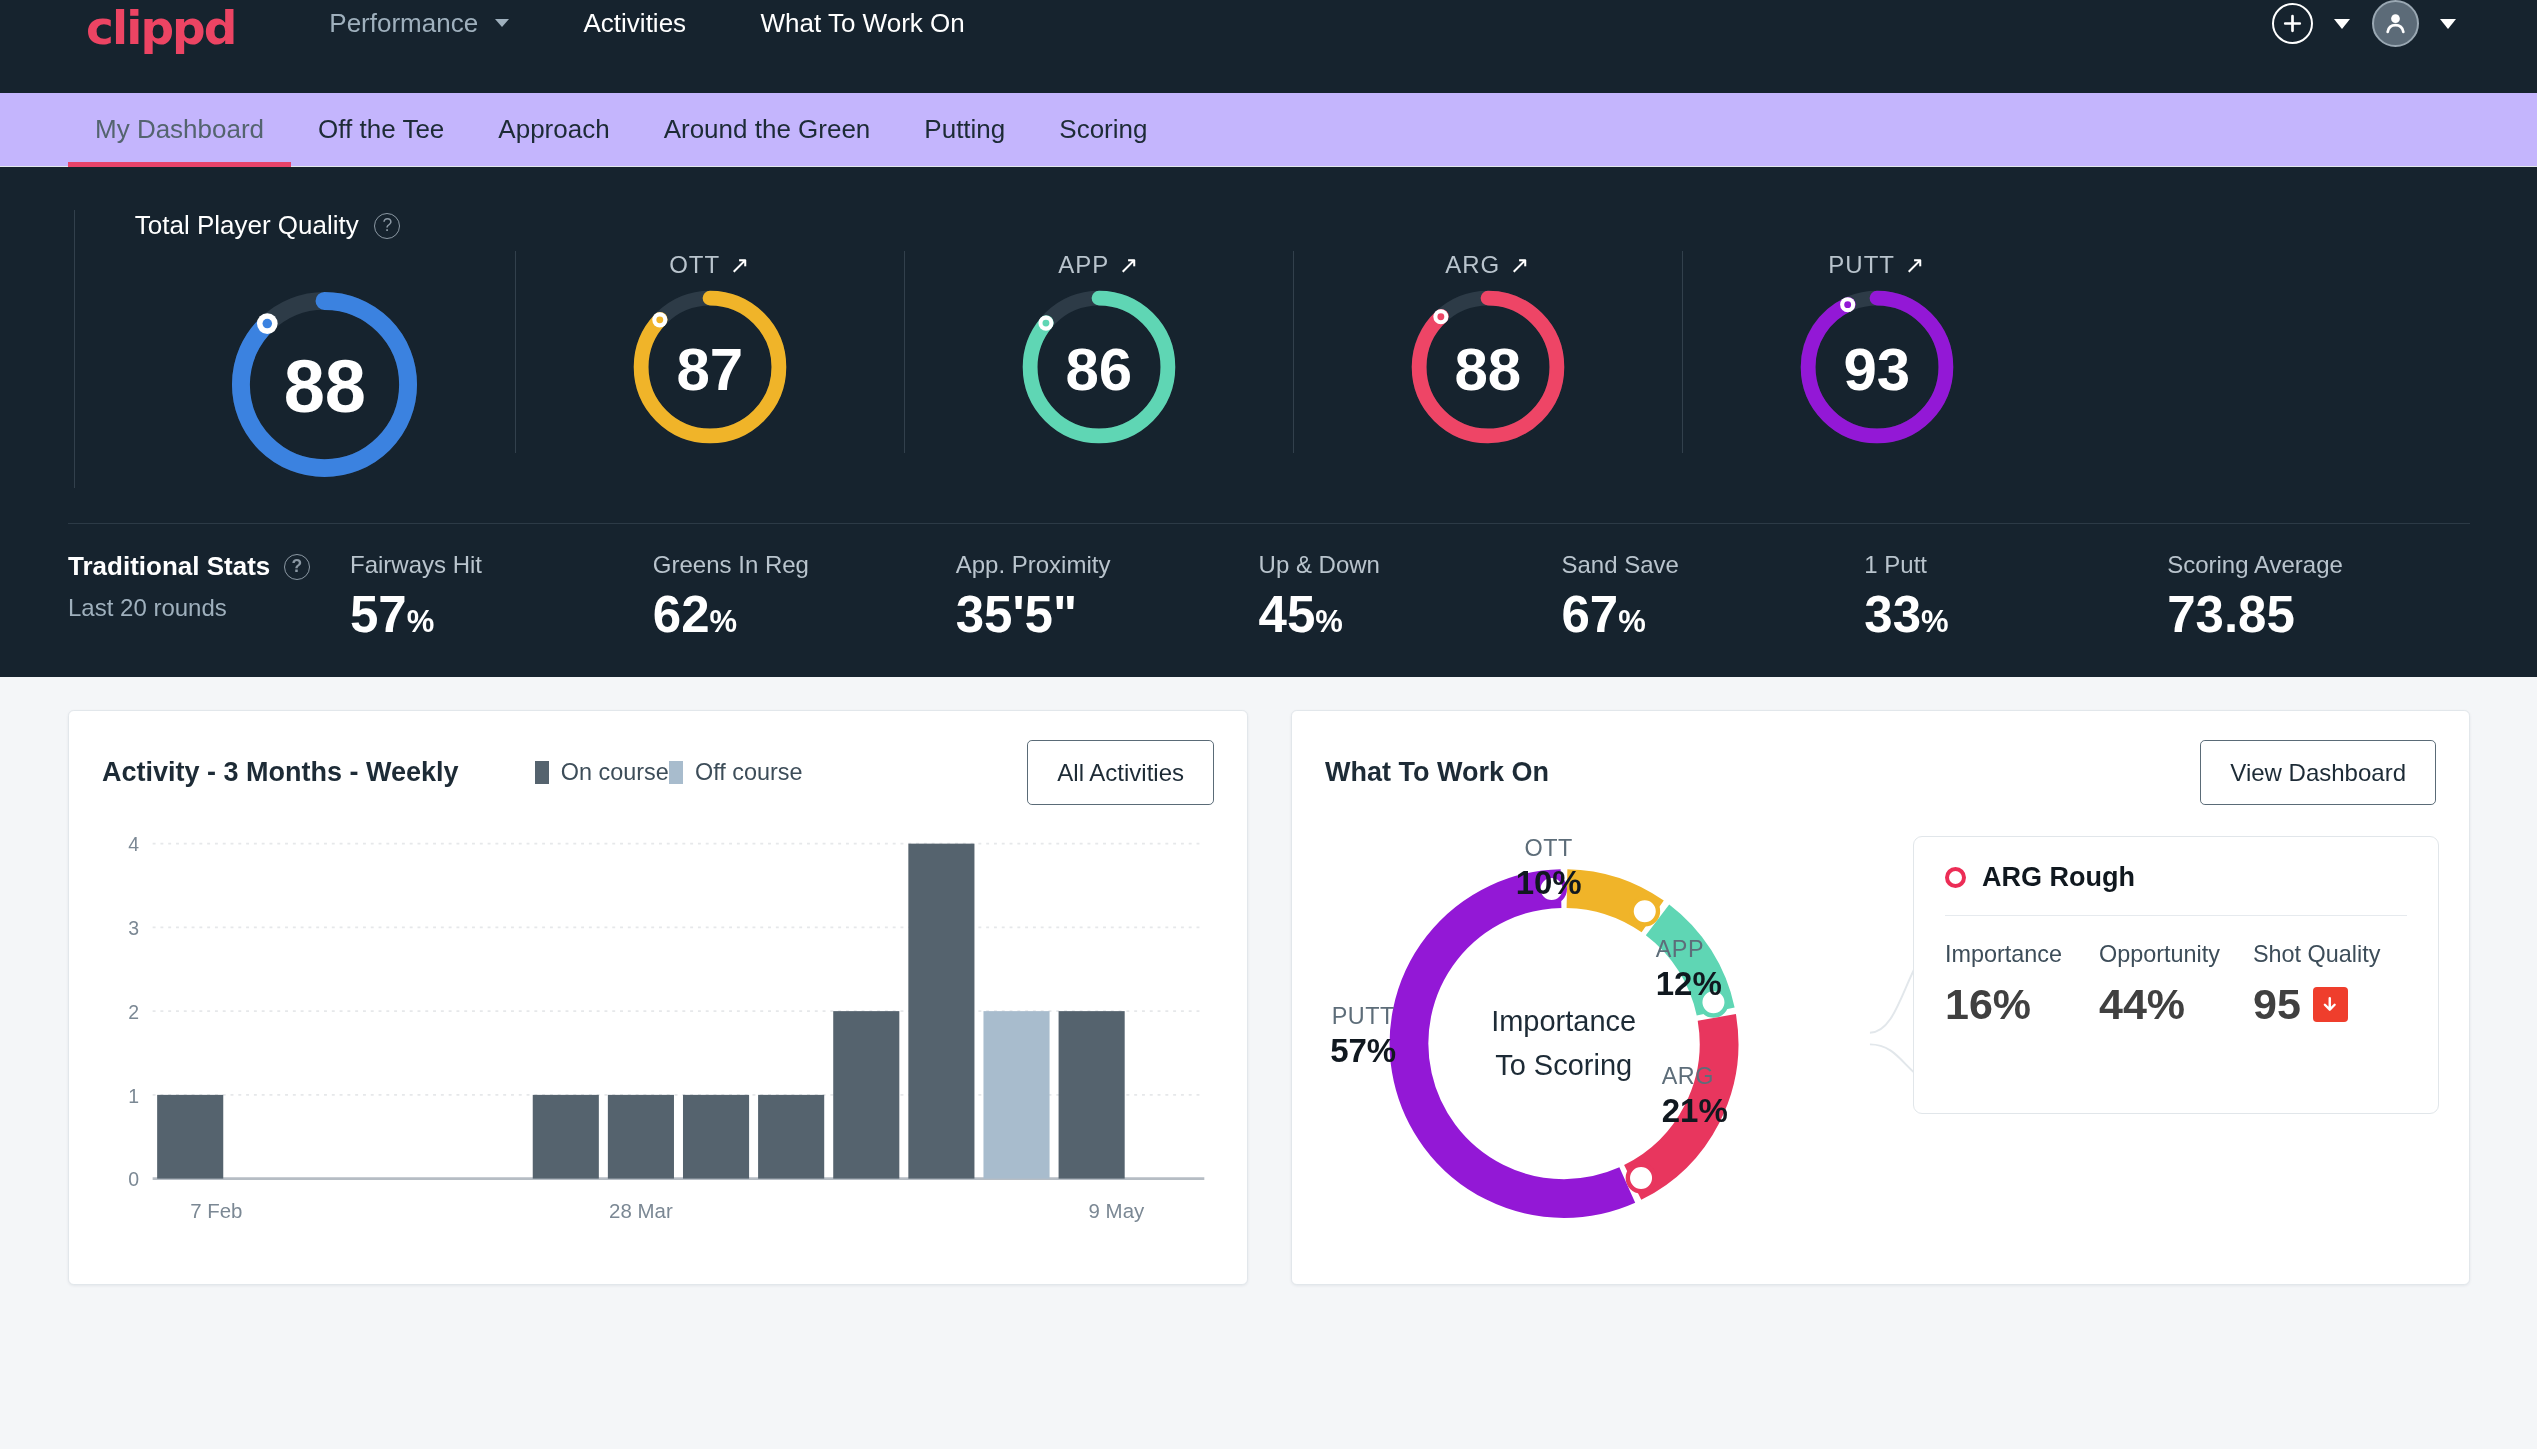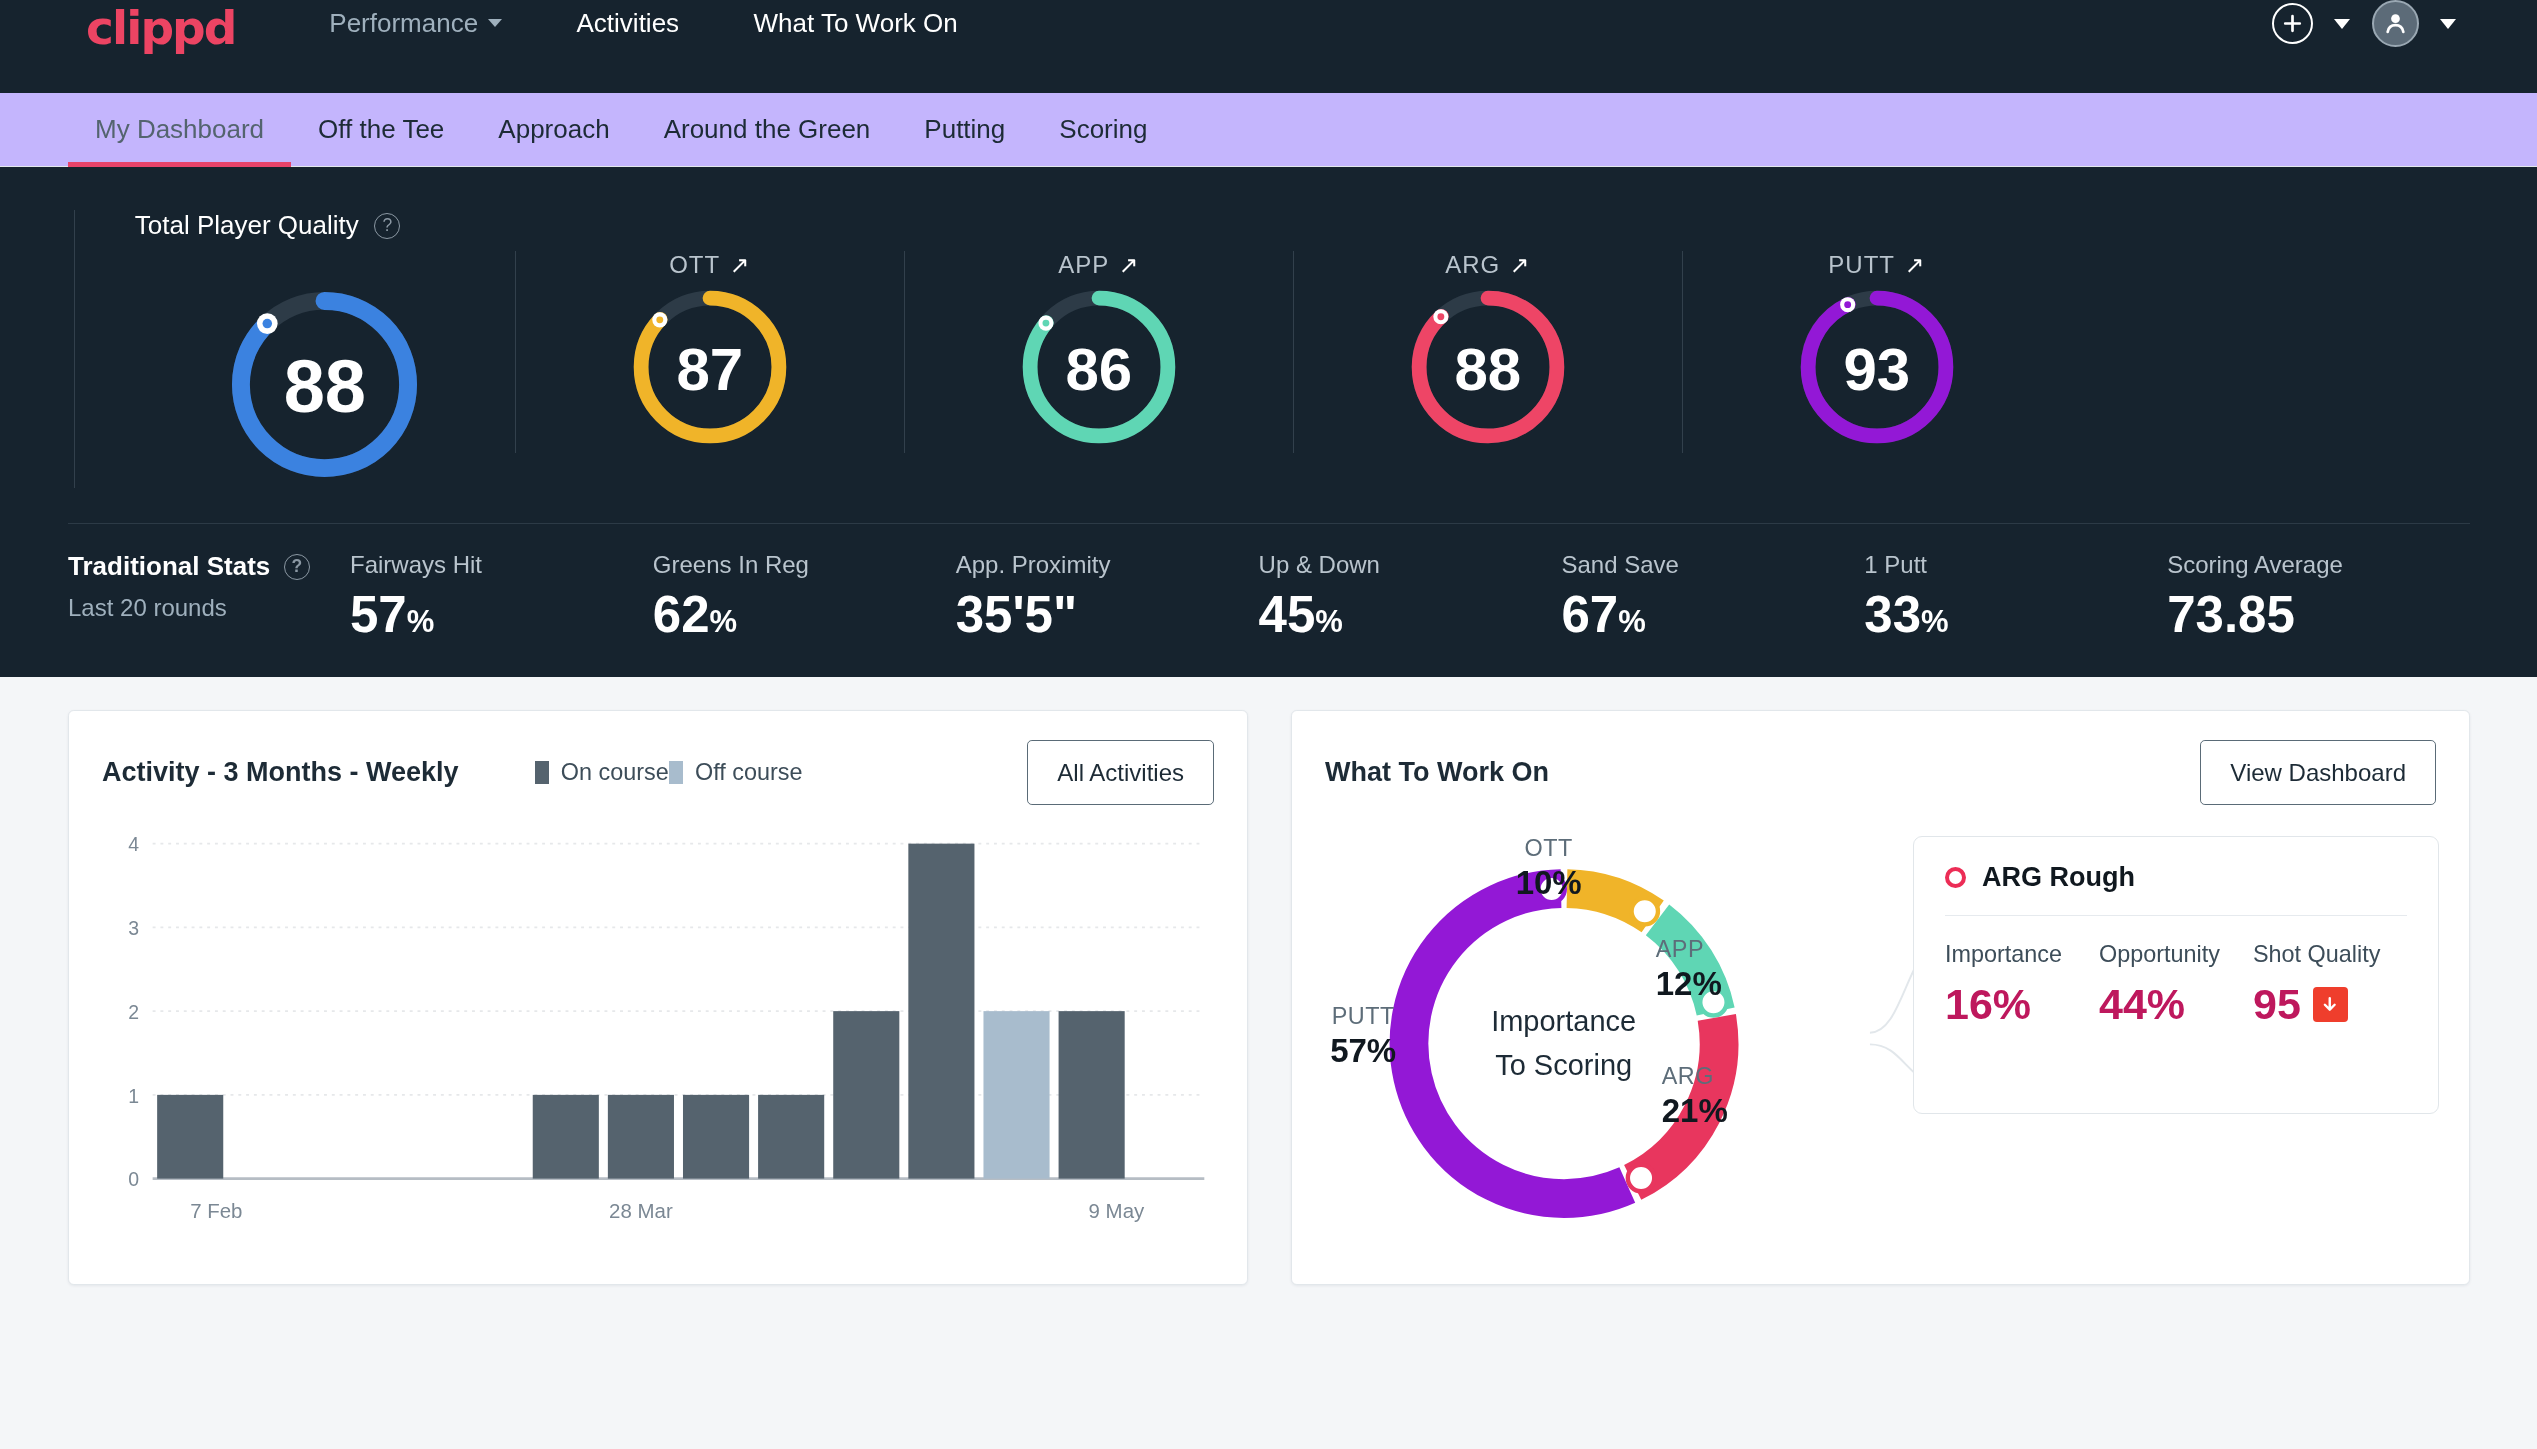--- a/index.html
+++ b/index.html
@@ -12,21 +12,21 @@
 
   
   .topbar {
     height:93px; background:#16232e; display:flex; align-items:flex-start;
     padding:0 43px; position:relative;
   }
   .logo { font-size:47px; font-weight:bold; color:#ec4463; letter-spacing:-1.9px;
           margin-left:43px; font-family:"DejaVu Sans", sans-serif; }
   .topnav { display:flex; align-items:center; margin-left:84px; gap:55px; }
   .topnav-item { color:#ffffff; font-size:26px; padding:7.8px 9.7px; cursor:pointer;
-                 display:flex; align-items:center; gap:10px; white-space:nowrap; }
+                 display:flex; align-items:center; gap:17px; white-space:nowrap; }
   .topnav-item.muted { color:#9fb0bd; }
   .chev { display:inline-block; width:0;height:0; border-left:7.8px solid transparent;
           border-right:7.8px solid transparent; border-top:8.8px solid currentColor; }
   .topbar-right { margin-left:auto; display:flex; align-items:center; gap:21.4px; padding-right:39px; }
   .circle-btn {
     width:41px;height:41px;border-radius:50%;border:2.9px solid #ffffff;
     display:flex;align-items:center;justify-content:center;color:#fff;font-size:29px;
     line-height:0; cursor:pointer;
   }
   .avatar-btn {
@@ -141,21 +141,21 @@
     position:absolute; left:621px; top:21.4px; width:526px; height:278px;
     border:1px solid #e1e6ea; border-radius:9px; background:#fff; padding:25px 31px;
   }
   .dp-head { display:flex; align-items:center; gap:15.6px; }
   .dp-ring { width:21.4px;height:21.4px;border-radius:50%;border:4.9px solid #ec2d56; }
   .dp-title { font-size:27px; color:#10181f; font-weight:bold; }
   .dp-rule { height:1px; background:#e6eaee; margin:21.4px 0 25px 0; }
   .dp-cols { display:flex; }
   .dp-col { flex:1; }
   .dp-k { font-size:23.4px; color:#3d4d59; }
-  .dp-v { font-size:43px; color:#be185d; font-weight:bold; margin-top:15.6px;
+  .dp-v { font-size:43px; color:#404040; font-weight:bold; margin-top:15.6px;
           display:flex; align-items:center; gap:11.7px; line-height:1; }
   .dp-badge { width:35px;height:35px;background:#ef3e2c;border-radius:3.9px;
               display:flex;align-items:center;justify-content:center; }
 </style>
 </head>
 <body>
 
 <div class="topbar">
   <div class="logo">clippd</div>
 

